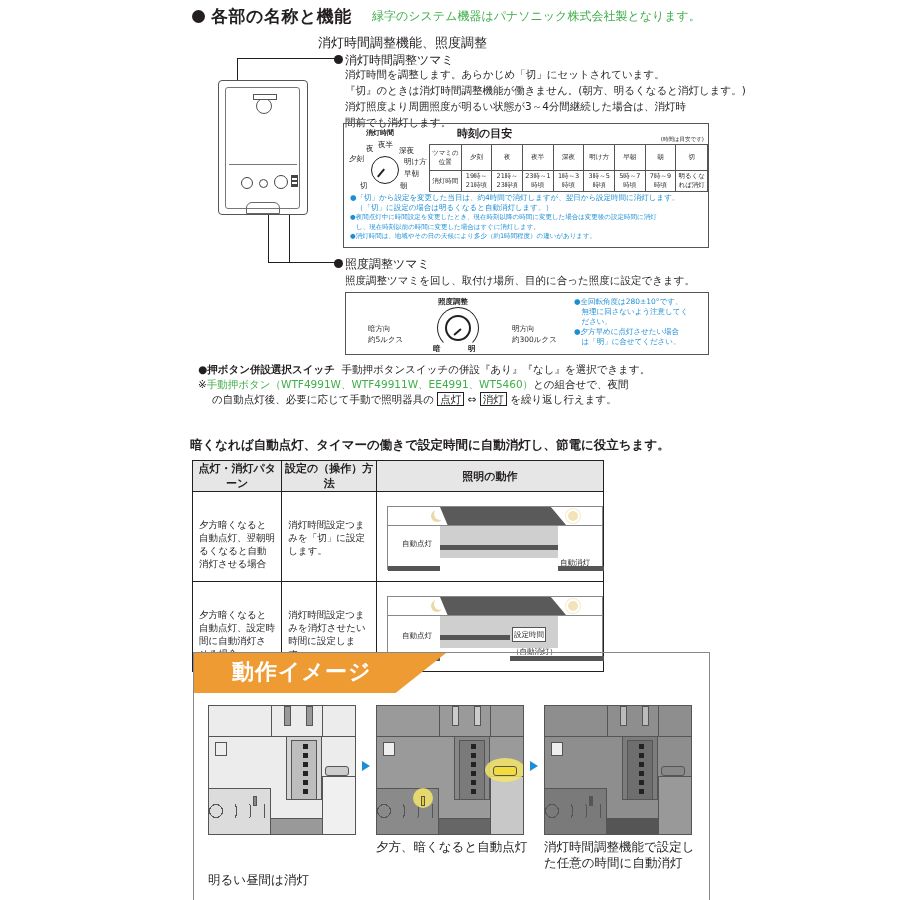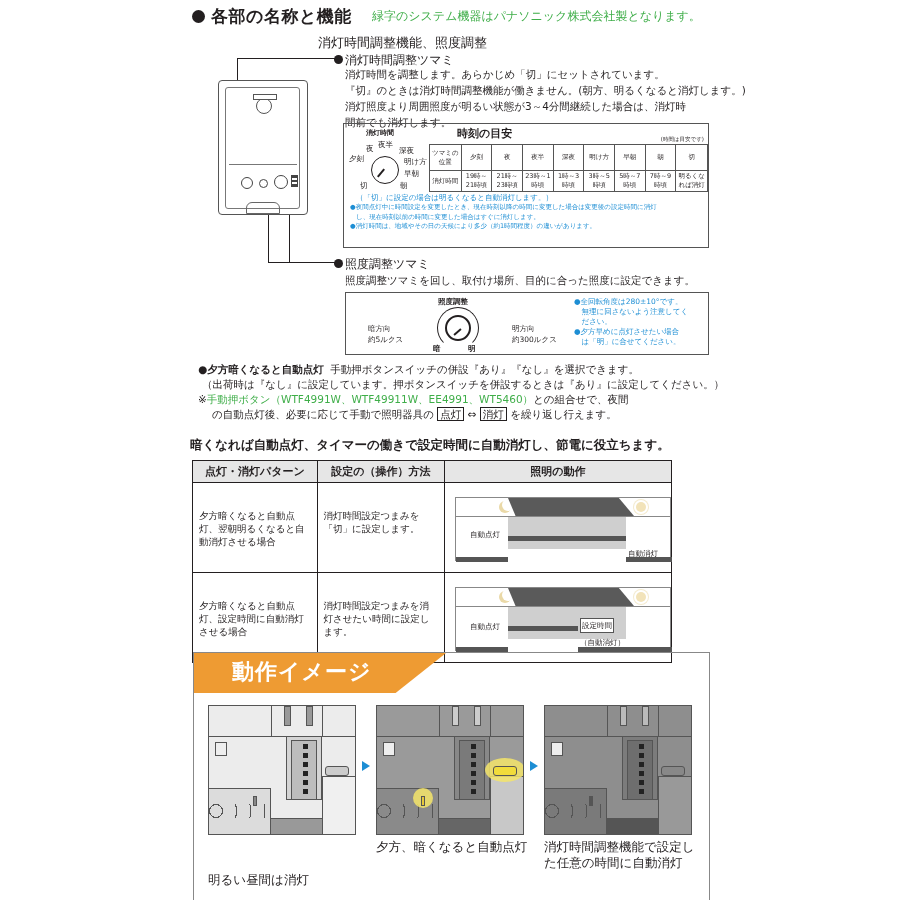--- a/index.html
+++ b/index.html
@@ -58,21 +58,21 @@
 
   
   .push-txt { left: 198px; top: 362px; font-size: 10.5px; line-height: 15px; white-space: nowrap; }
   .push-txt .hd { font-weight: bold; }
   .push-txt .green { color: #3fae49; }
   .boxed { border: 1px solid #231f20; padding: 0 2px; }
 
   .summary { left: 190px; top: 437px; font-size: 12.5px; font-weight: bold; white-space: nowrap; }
 
   
-  table.pattern { position: absolute; left: 192px; top: 460px; width: 480px; border-collapse: collapse; }
+  table.pattern { position: absolute; left: 192px; top: 460px; width: 412px; border-collapse: collapse; }
   table.pattern th { border: 1px solid #231f20; background: #e6e6e6; font-size: 11px; font-weight: bold; height: 22px; text-align: center; }
   table.pattern td { border: 1px solid #231f20; vertical-align: top; font-size: 9.5px; line-height: 13px; padding: 0 6px; }
   table.pattern tr.row td { height: 90px; }
   table.pattern td .cell-txt { margin-top: 26px; }
   .timeline { position: relative; width: 216px; height: 64px; margin: 14px 0 0 10px; border: 1px solid #888; border-bottom: none; }
   .tl-night2 { position: absolute; left: 52px; top: 0; width: 126px; height: 18px; background: #5a5a5a; clip-path: polygon(0 0, 88% 0, 100% 100%, 6% 100%); }
   .tl-hline { position: absolute; left: 0; right: 0; top: 18px; height: 1px; background: #888; }
   .tl-on { position: absolute; left: 52px; top: 19px; height: 32px; background: #cfcfcf; }
   .tl-bar { position: absolute; height: 5px; background: #555; }
   .tl-lbl { position: absolute; font-size: 7.5px; white-space: nowrap; }
@@ -172,20 +172,21 @@
       <td>23時～1時頃</td>
       <td>1時～3時頃</td>
       <td>3時～5時頃</td>
       <td>5時～7時頃</td>
       <td>7時～9時頃</td>
       <td>明るくなれば消灯</td>
     </tr>
   </tbody>
     </table>
   <div class="blue-notes">
+    <div class="big">●「切」から設定を変更した当日は、約4時間で消灯しますが、翌日から設定時間に消灯します。</div>
     <div class="big" style="padding-left:6px;">（「切」に設定の場合は明るくなると自動消灯します。）</div>
     <div>●夜間点灯中に時間設定を変更したとき、現在時刻以降の時間に変更した場合は変更後の設定時間に消灯</div>
     <div style="padding-left:6px;font-family:Liberation Mono, monospace;">し、現在時刻以前の時間に変更した場合はすぐに消灯します。</div>
     <div>●消灯時間は、地域やその日の天候により多少（約1時間程度）の違いがあります。</div>
   </div>
 </div>
 
 <div class="abs sec-head" style="left:334px; top:256px;">
   <span class="b"></span><span>照度調整ツマミ</span>
 </div>
@@ -208,22 +209,21 @@
   <div class="lux-blue">
     <div>●全回転角度は280±10°です。</div>
     <div>　無理に回さないよう注意してく</div>
     <div>　ださい。</div>
     <div>●夕方早めに点灯させたい場合</div>
     <div>　は「明」に合せてください。</div>
   </div>
 </div>
 
 <div class="abs push-txt">
-  <div><span class="hd">●夕方暗くなると自動点灯</span>&nbsp;&nbsp;<span>手動押ボタンスイッチの併設『あり』『なし』を選択できます。</span></div>
-  <div style="padding-left:4px;">（出荷時は『なし』に設定しています。押ボタンスイッチを併設するときは『あり』に設定してください。）</div>
+  <div><span class="hd">●押ボタン併設選択スイッチ</span>&nbsp;&nbsp;<span>手動押ボタンスイッチの併設『あり』『なし』を選択できます。</span></div>
   <div><span>※</span><span class="green">手動押ボタン（WTF4991W、WTF49911W、EE4991、WT5460）</span><span>との組合せで、夜間</span></div>
   <div style="padding-left:14px;"><span>の自動点灯後、必要に応じて手動で照明器具の</span> <span class="boxed">点灯</span> <span>⇔</span> <span class="boxed">消灯</span> <span>を繰り返し行えます。</span></div>
 </div>
 
 <div class="abs summary">暗くなれば自動点灯、タイマーの働きで設定時間に自動消灯し、節電に役立ちます。</div>
 
 <table class="pattern">
   <tbody>
       <tr>
     <th style="width:136px;">点灯・消灯パターン</th>

